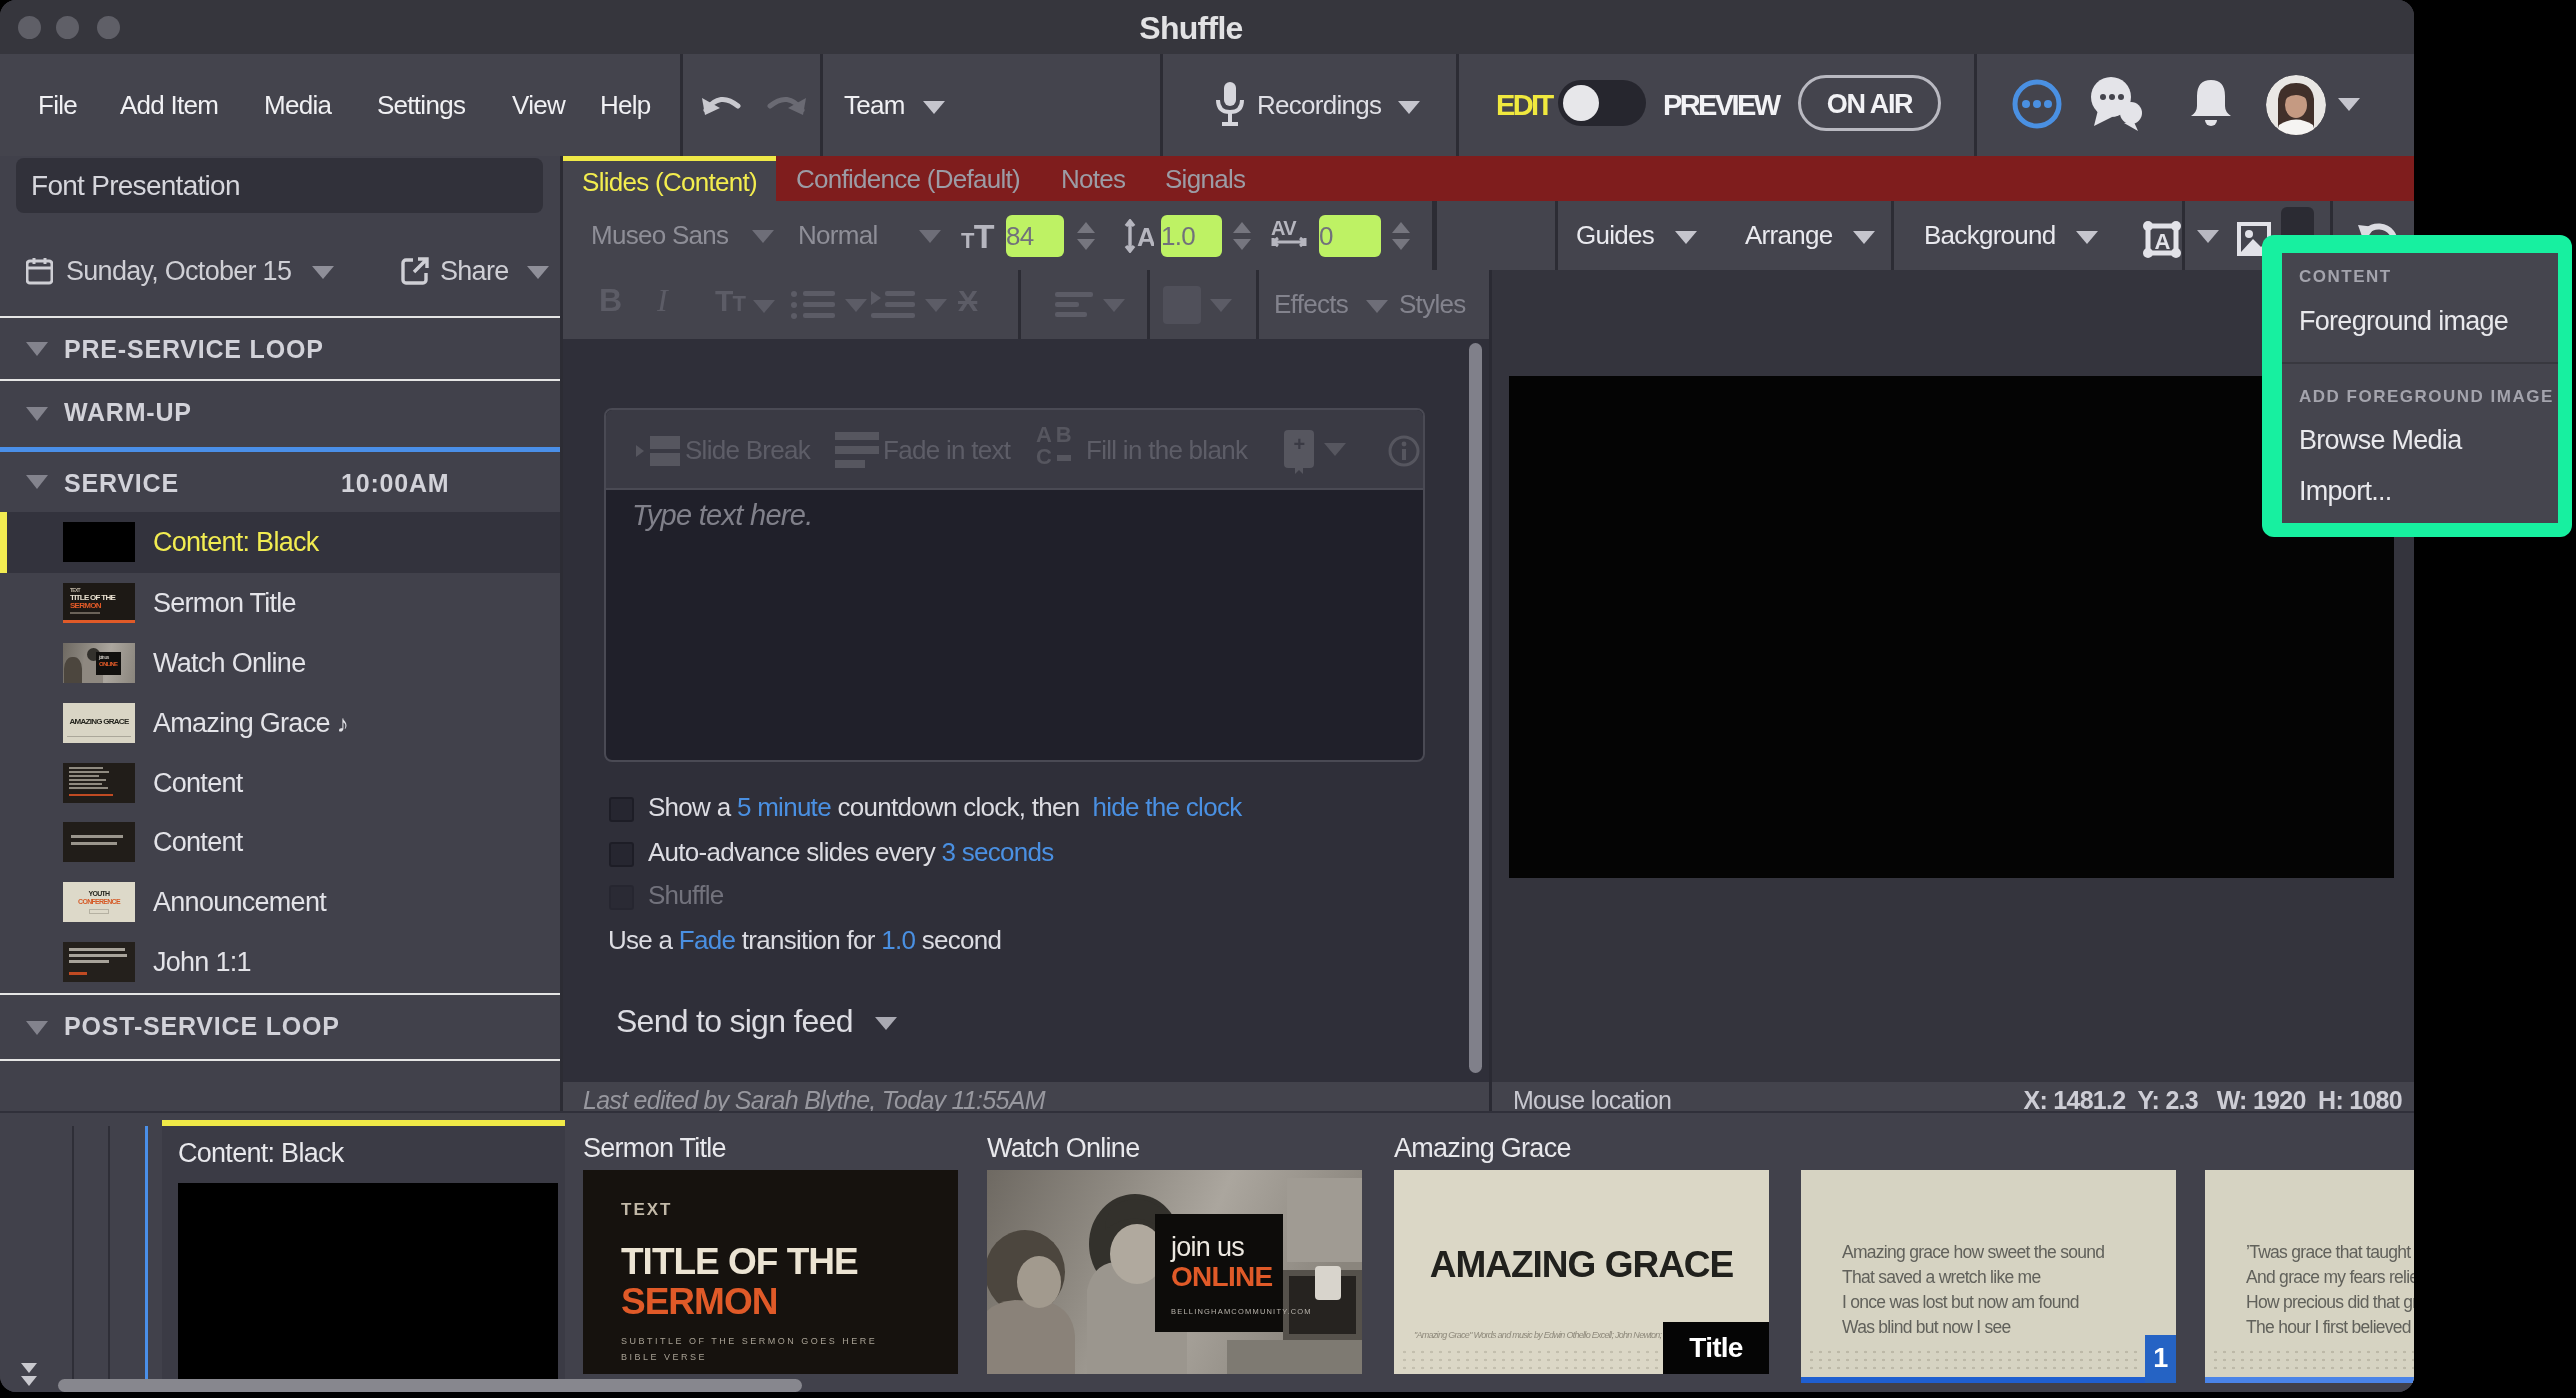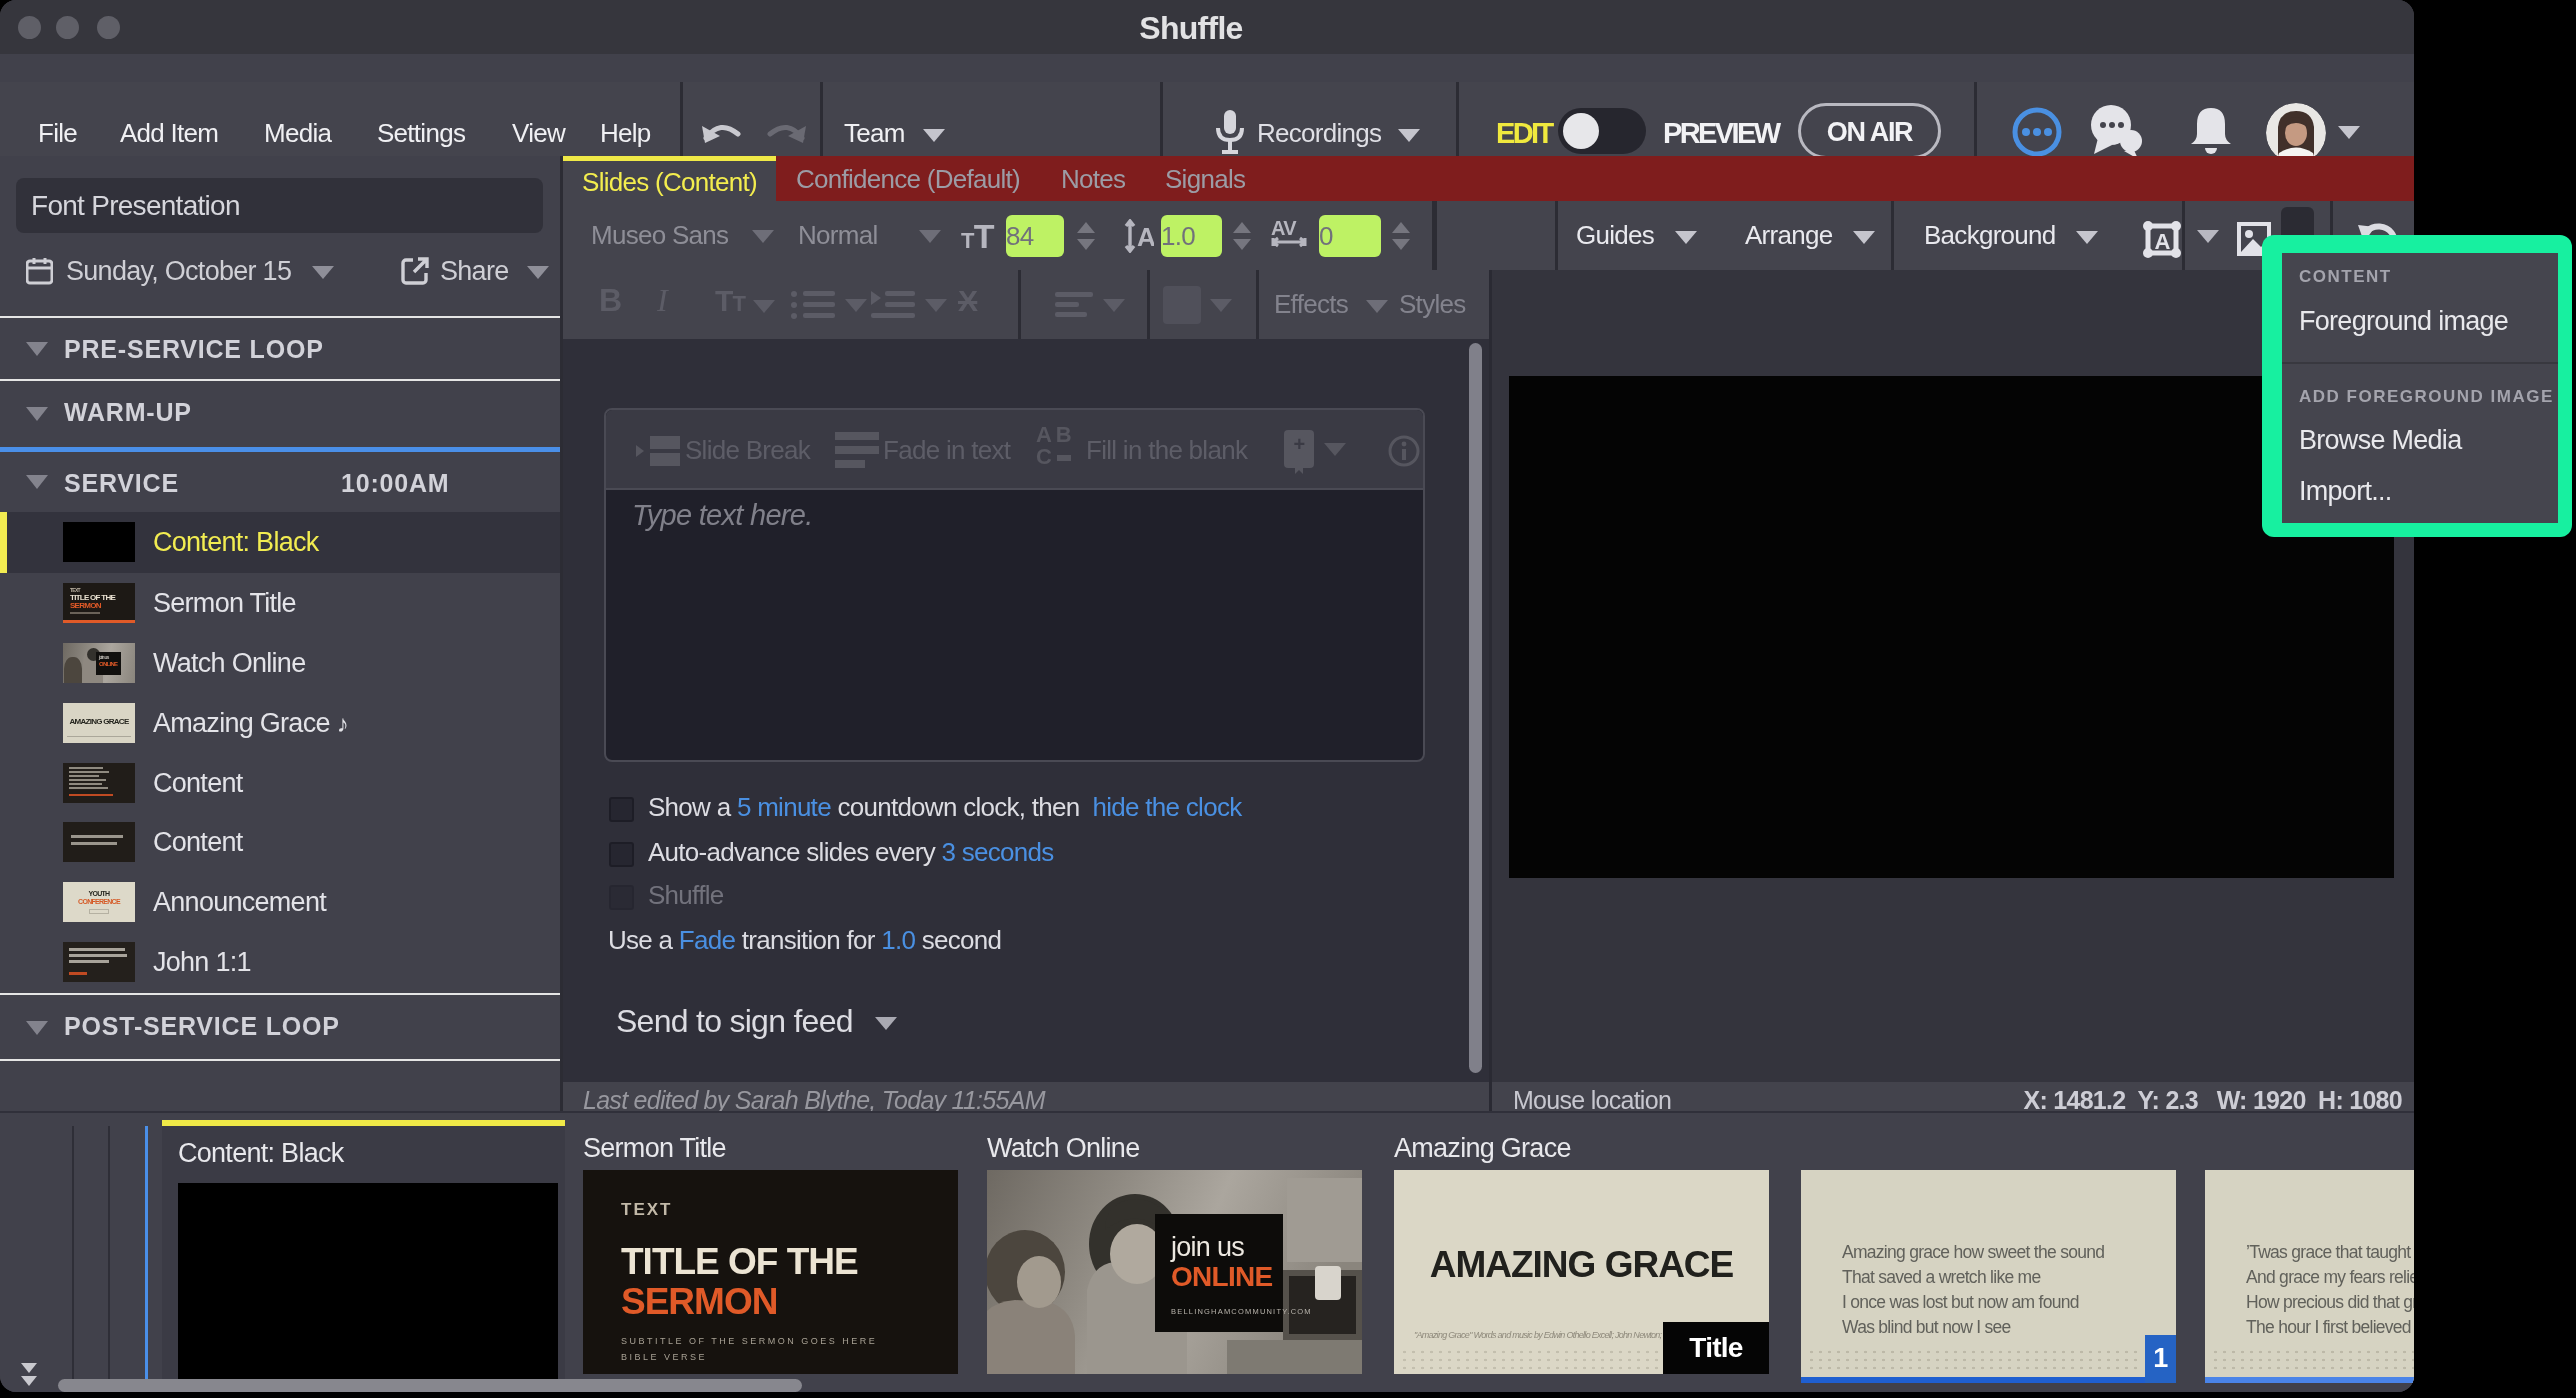--- a/index.html
+++ b/index.html
@@ -9,21 +9,21 @@
 #win { position:absolute; left:0; top:0; width:2414px; height:1392px; background:#41414b; border-radius:16px; overflow:hidden; }
 .sep { background:#2c2c34; }
 .dd { display:inline-block; width:0; height:0; border-left:11px solid transparent; border-right:11px solid transparent; border-top:13px solid #8f8f99; vertical-align:middle; }
 .ddw { border-top-color:#c5c5cd; }
 .ddd { border-top-color:#6e6e78; }
 
 #titlebar { position:absolute; left:0; top:0; width:2414px; height:54px; background:#36363d; }
 .tl { position:absolute; top:16px; width:23px; height:23px; border-radius:50%; background:#5f5f67; }
 #title { position:absolute; left:0; top:0; width:2382px; height:54px; text-align:center; line-height:56px; color:#e2e2e4; font-size:32px; font-weight:bold; }
 
-#menubar { position:absolute; left:0; top:54px; width:2414px; height:102px; background:#44444d;margin-top:28px; }
+#menubar { position:absolute; left:0; top:54px; width:2414px; height:102px; background:#44444d; }
 .menuitem { position:absolute; top:0; height:102px; line-height:102px; color:#f0f0f3; font-size:26px; }
 
 #tabstrip { position:absolute; left:560px; top:156px; width:1855px; height:45px; background:#7f1d1d; }
 .tab { position:absolute; top:0; height:45px; line-height:47px; color:#9c9ca5; font-size:26px; }
 #activetab { position:absolute; left:3px; top:0; width:213px; height:45px; background:#44444d; border-top:5px solid #f0e947; color:#f3ed4e; font-size:26px; line-height:42px; text-align:center; }
 
 #sidebar { position:absolute; left:0; top:156px; width:560px; height:955px; background:#41414b; }
 .srow { position:absolute; left:0; width:560px; border-top:2px solid #e5e5e5; }
 .shead { height:63px; line-height:63px; color:#d2d2d9; font-size:25px; font-weight:bold; letter-spacing:0.8px; }
 .tri { position:absolute; width:0; height:0; border-left:11px solid transparent; border-right:11px solid transparent; border-top:14px solid #83838d; }
@@ -148,21 +148,21 @@
   </div>
 
   <div id="tabstrip">
     <div id="activetab">Slides (Content)</div>
     <div class="tab" style="left:236px;">Confidence (Default)</div>
     <div class="tab" style="left:501px;">Notes</div>
     <div class="tab" style="left:605px;">Signals</div>
   </div>
   <div id="sidebar">
 
-    <div class="abs" style="left:16px; top:22px; width:527px; height:55px; background:#31313a; border-radius:8px; color:#d6d6dc; font-size:28px; line-height:55px; padding-left:15px;">Font Presentation</div>
+    <div class="abs" style="left:16px; top:2px; width:527px; height:55px; background:#31313a; border-radius:8px; color:#d6d6dc; font-size:28px; line-height:55px; padding-left:15px;">Font Presentation</div>
 
     <svg class="abs" style="left:26px; top:102px;" width="27" height="27" viewBox="0 0 27 27">
         <rect x="1" y="3" width="25" height="22" rx="3" fill="none" stroke="#cfcfd5" stroke-width="3"></rect>
         <line x1="1" y1="10" x2="26" y2="10" stroke="#cfcfd5" stroke-width="3"></line>
         <line x1="8" y1="0" x2="8" y2="6" stroke="#cfcfd5" stroke-width="3"></line>
         <line x1="19" y1="0" x2="19" y2="6" stroke="#cfcfd5" stroke-width="3"></line>
       </svg>
     <div class="abs" style="left:66px; top:88px; height:55px; line-height:55px; color:#cfcfd5; font-size:27px;">Sunday, October 15 <span class="dd" style="margin-left:14px;"></span></div>
     <svg class="abs" style="left:400px; top:100px;" width="30" height="30" viewBox="0 0 30 30">
         <path d="M13 4 H6 a3 3 0 0 0 -3 3 v17 a3 3 0 0 0 3 3 h17 a3 3 0 0 0 3 -3 v-7" fill="none" stroke="#cfcfd5" stroke-width="3.4"></path>

